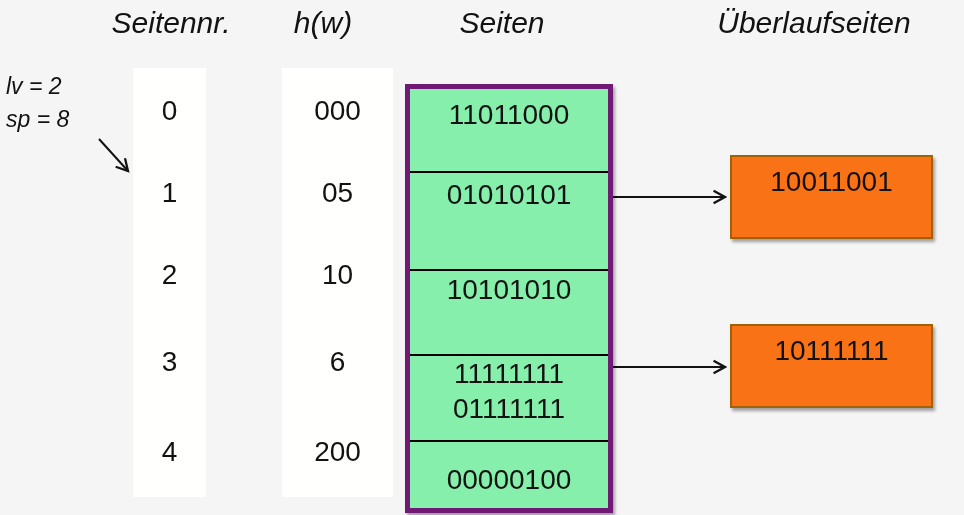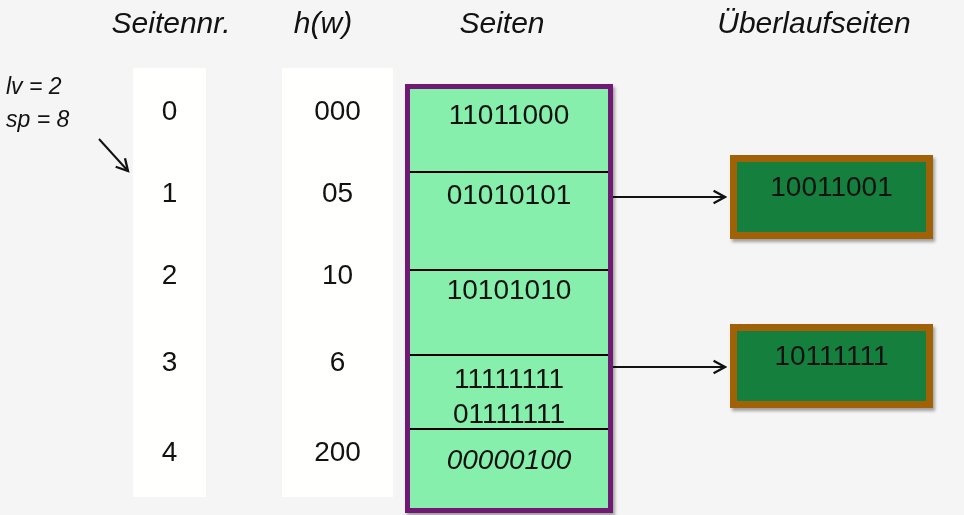--- a/index.html
+++ b/index.html
@@ -35,25 +35,25 @@
     display:flex;flex-direction:column;margin-top:16px;
   }
   .mrow{
     box-sizing:border-box;text-align:center;
     font-size:28px;line-height:35px;font-weight:500;
   }
   .mrow + .mrow{border-top:2px solid #000;}
   .mrow-0{height:82px;padding-top:8px;}
   .mrow-1{height:98px;padding-top:4px;}
   .mrow-2{height:85px;padding-top:1px;}
-  .mrow-3{height:74px;padding-top:5px;}
-  .mrow-4{flex:1;padding-top:12px;font-style:italic;}
+  .mrow-3{height:86px;}
+  .mrow-4{flex:1;padding-top:20px;}
   .obox{
     position:absolute;left:730px;width:203px;height:84px;
-    background:#15803d;border:7px solid #a16207;box-sizing:border-box;
+    background:#f97316;border:2px solid #a16207;box-sizing:border-box;
     box-shadow:2px 3px 3px rgba(0,0,0,.35);
     text-align:center;font-size:28px;font-weight:500;padding-top:9px;
   }
   .obox-0{top:155px;}
   .obox-1{top:324px;}
   .arrows{position:absolute;left:0;top:0;width:964px;height:515px;pointer-events:none;}
 </style>
 </head>
 <body>
 

